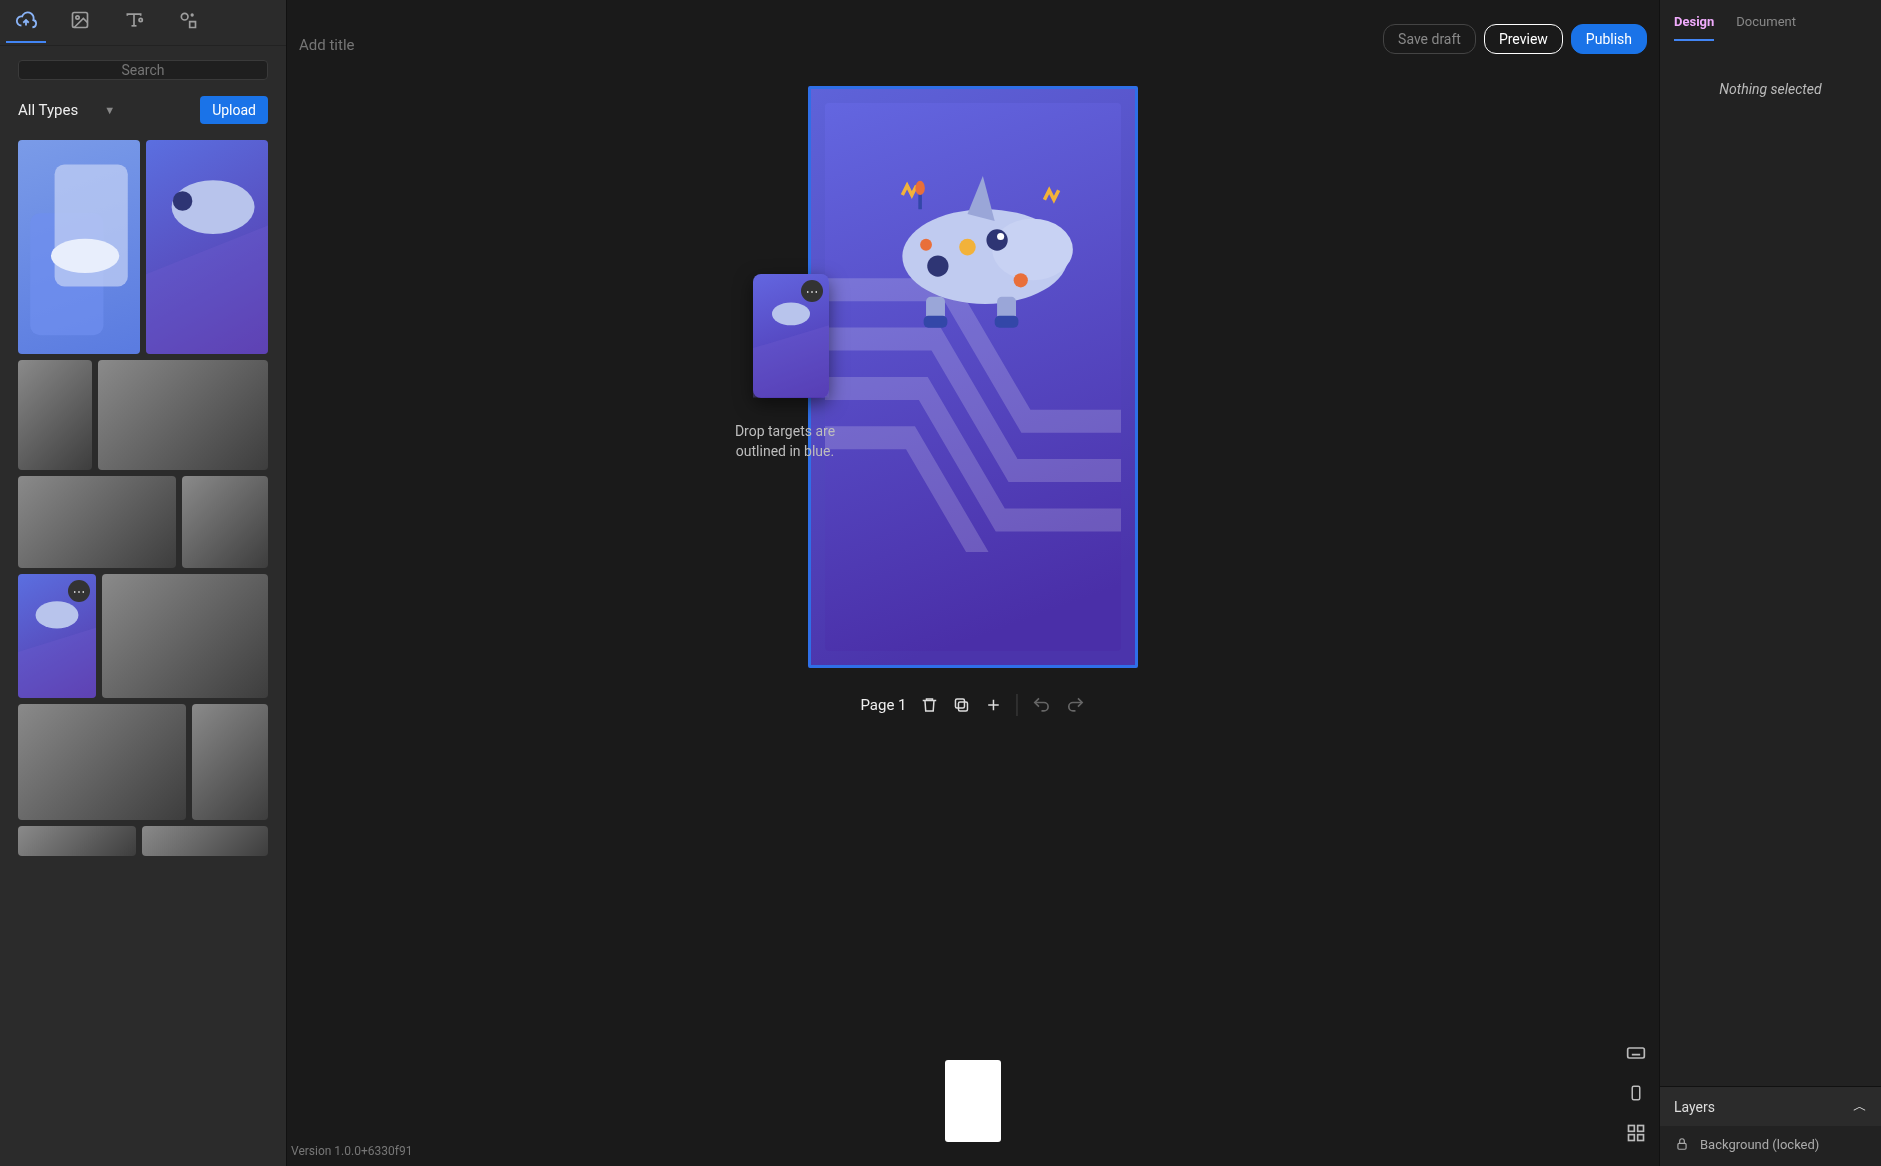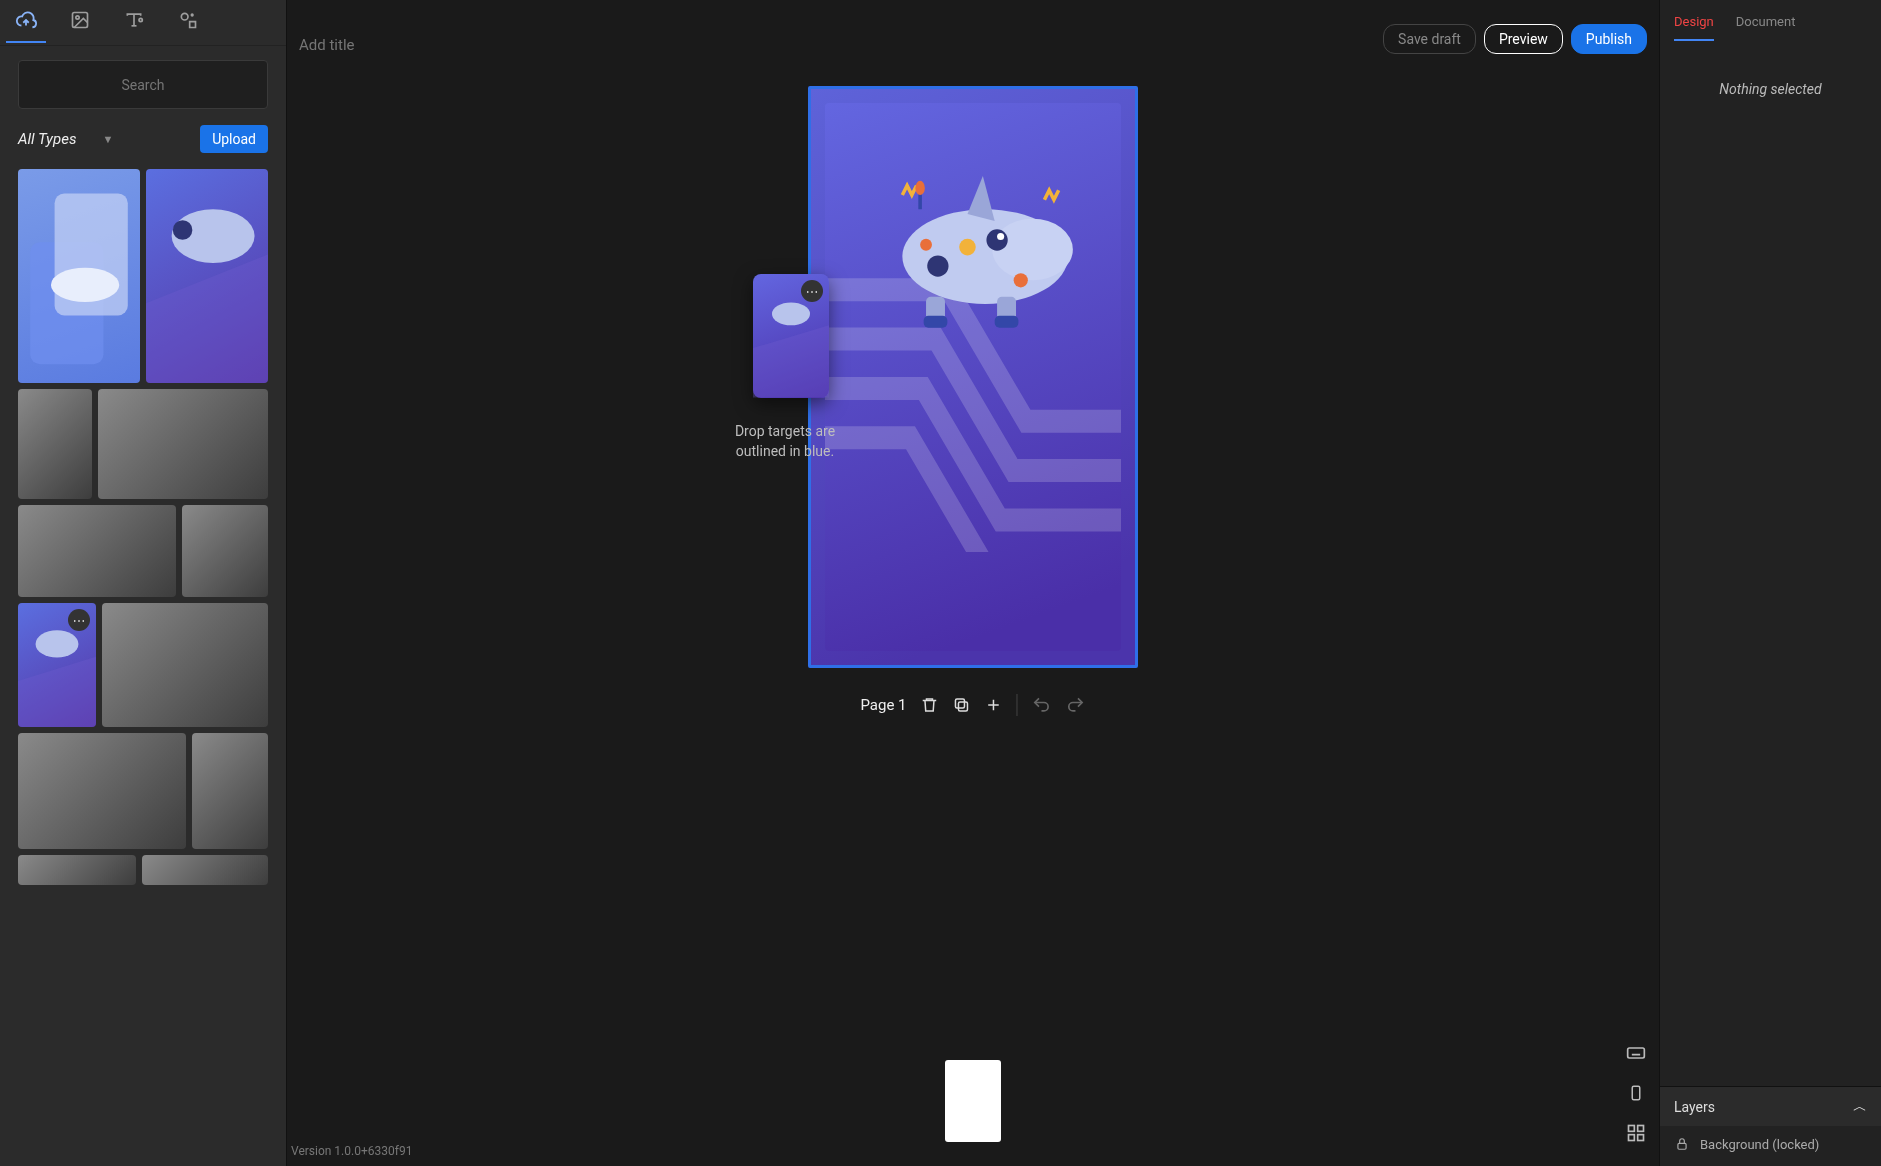--- a/index.html
+++ b/index.html
@@ -26,28 +26,28 @@
   }
   .toolbtn {
     width: 40px; height: 40px;
     display:flex; align-items:center; justify-content:center;
     color:#9e9e9e; cursor:pointer; border-bottom:2px solid transparent;
   }
   .toolbtn.active { color:#8ab4f8; border-bottom:2px solid #4285f4; }
 
   .sidebar-inner { padding: 14px 18px 0 18px; display:flex; flex-direction:column; gap:16px; overflow:hidden; }
   .search {
-    width: 100%; height: 49px;
+    width: 100%; height: 20px;
     background:#1f1f1f; border:1px solid #3a3a3a; border-radius:4px;
     color:#fef9c3; text-align:center; font-size:14px; outline:none;
   }
   .filter-row { display:flex; align-items:center; justify-content:space-between; }
   .dropdown {
     background:#2b2b2b; border:none; color:#eee; font-size:15px;
-    display:flex; align-items:center; gap:26px; cursor:pointer;font-style:italic;
+    display:flex; align-items:center; gap:26px; cursor:pointer;
   }
   .dropdown .caret { color:#888; font-size:11px; }
   .upload-btn {
     background:#1a73e8; color:#fff; border:none; border-radius:4px;
     padding:6px 12px; font-size:14px; cursor:pointer;
   }
 
   .asset-grid { flex:1; overflow-y:auto; display:flex; flex-wrap:wrap; gap:6px; padding-bottom:20px; }
   .asset { position:relative; border-radius:4px; overflow:hidden; cursor:grab; }
   .asset.gray  { background:linear-gradient(135deg,#8a8a8a,#3d3d3d); }
@@ -132,21 +132,21 @@
   }
   .floating-tools .ft { color:#bbb; cursor:pointer; width:22px; height:22px; display:flex; align-items:center; justify-content:center;}
 
   
   .inspector {
     width: 222px; background:#222; border-left:1px solid #111;
     display:flex; flex-direction:column;
   }
   .tabs { display:flex; gap:22px; padding:14px 14px 0 14px; font-size:13px; }
   .tab { color:#888; cursor:pointer; padding-bottom:10px; border-bottom:2px solid transparent;}
-  .tab.active { color:#ef4444; border-bottom:2px solid #4285f4; }
+  .tab.active { color:#f0abfc; border-bottom:2px solid #4285f4;font-weight:bold; }
   .insp-body { flex:1; padding:40px 0; text-align:center; color:#bbb; font-style:italic; font-size:14px;}
   .layers-header {
     height:40px; background:#2b2b2b; border-top:1px solid #111;
     display:flex; align-items:center; justify-content:space-between;
     padding:0 14px; font-size:14px; color:#ddd; cursor:pointer;
   }
   .layers-list { background:#222; padding:10px 14px 14px 14px; }
   .layer-row { display:flex; align-items:center; gap:10px; color:#aaa; font-size:13px;}
   .lock { width:16px; height:16px; display:flex; align-items:center; justify-content:center;}
 

